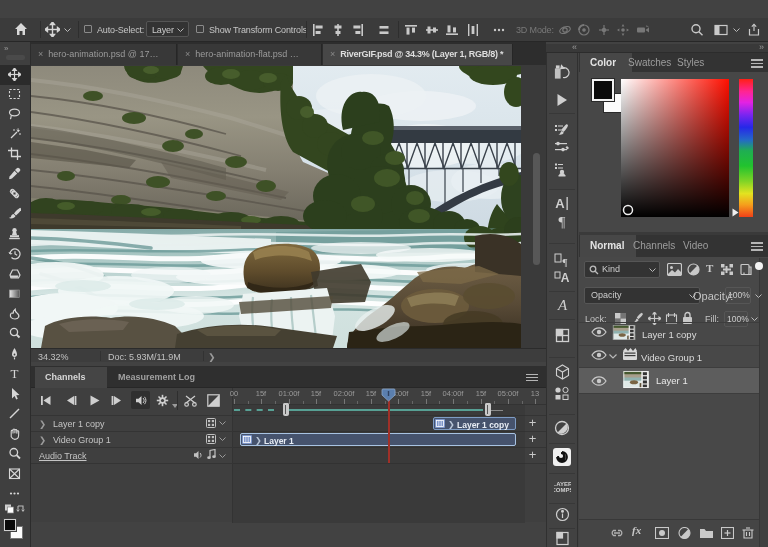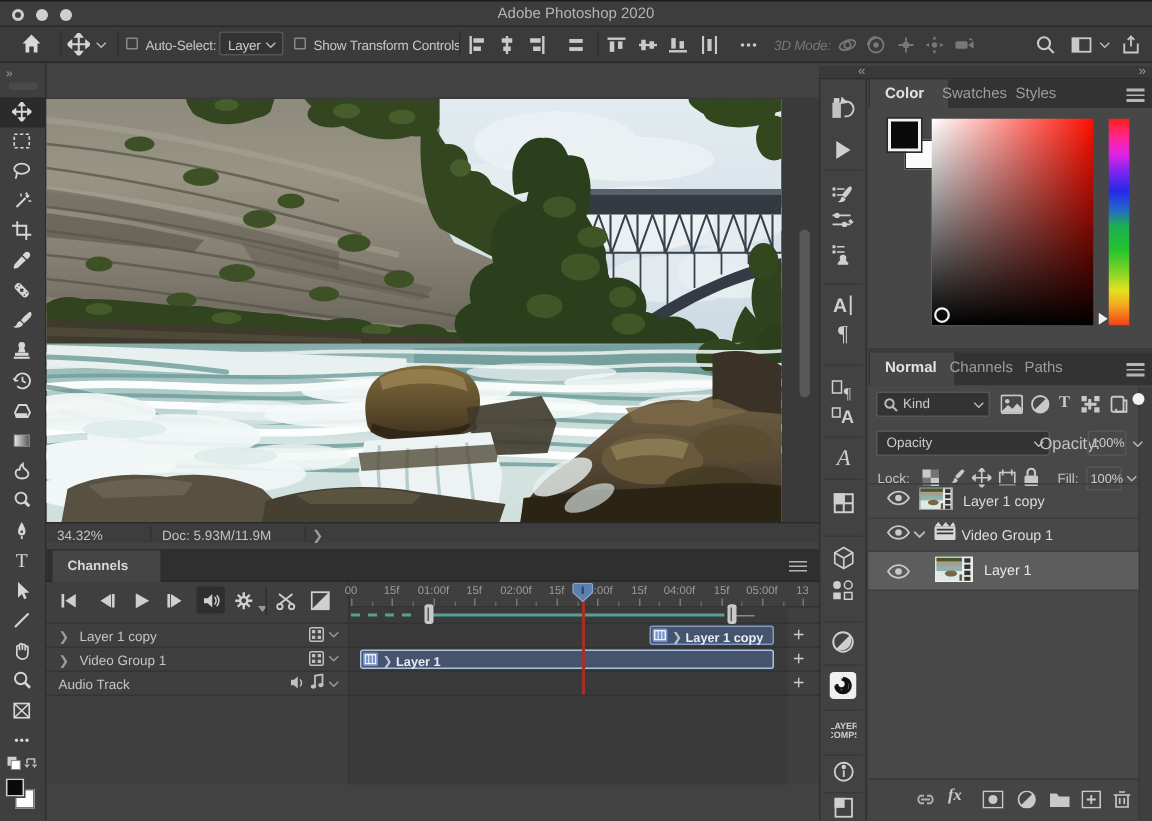--- a/index.html
+++ b/index.html
@@ -18,21 +18,21 @@
 #optbar { left:0; top:18px; width:768px; height:24px; background:#3b3b3b;
   border-bottom:1px solid #272727; color:#c6c6c6; font-size:9px; letter-spacing:-0.15px; }
 .vdiv { position:absolute; top:3px; width:1px; height:17px; background:#2e2e2e; }
 .cb { position:absolute; top:7px; width:8px; height:8px; border:1px solid #8a8a8a;
   border-radius:1px; background:#3b3b3b; }
 .obtxt { position:absolute; top:7px; }
 #layerdd { position:absolute; left:146px; top:3px; width:43px; height:16px;
   background:#333333; border:1px solid #555; border-radius:2px; color:#ccc; }
 #layerdd span { position:absolute; left:5px; top:3px; font-size:9px; }
 .chev { position:absolute; width:7px; height:4px; }
-.gray3d { color:#787878;font-style:italic; }
+.gray3d { color:#787878; }
 
 #tabbar { left:31px; top:42px; width:515px; height:23px; background:#2d2d2d; }
 .dtab { position:absolute; top:2px; height:21px; background:#383838;
   border-right:1px solid #262626; color:#9b9b9b; font-size:9px; white-space:nowrap; }
 .dtab .x { color:#8a8a8a; margin:0 5px 0 7px; font-size:9px; }
 .dtab.active { background:#474747; color:#dedede; }
 .dtab span.lbl { position:relative; top:5px; }
 
 #toolbar { left:0; top:42px; width:31px; height:505px; background:#3f3f3f;
   border-right:1px solid #2c2c2c; }
@@ -59,26 +59,20 @@
 #iconstrip { left:546px; top:53px; width:32px; height:494px; background:#424242;
   border-right:1px solid #303030; border-left:1px solid #303030; }
 #panels { left:579px; top:53px; width:189px; height:494px; background:#464646; }
 .ham { position:absolute; width:12px; }
 .ham div { height:1px; background:#b5b5b5; margin-bottom:2px; }
 </style>
 </head>
 <body>
 <div id="app">
 
-  <div id="titlebar" class="abs">
-    <div class="tl" style="left:8px;background:#3f3f3f;border:2px solid #cdcdcd;width:8px;height:8px;box-sizing:border-box;"></div>
-    <div class="tl" style="left:24px;"></div>
-    <div class="tl" style="left:40px;"></div>
-    <div id="title">Adobe Photoshop 2020</div>
-  </div>
 
   <div id="optbar" class="abs">
     <svg class="abs" style="left:14px;top:4px;" width="14" height="14" viewBox="0 0 14 14">
       <path d="M7 1 L13 7 L11 7 L11 13 L8.5 13 L8.5 9 L5.5 9 L5.5 13 L3 13 L3 7 L1 7 Z" fill="#d8d8d8"></path>
     </svg>
     <div class="vdiv" style="left:40px;"></div>
     <svg class="abs" style="left:45px;top:4px;" width="15" height="15" viewBox="0 0 15 15">
       <g stroke="#d5d5d5" stroke-width="1.4" fill="#d5d5d5">
         <line x1="7.5" y1="1" x2="7.5" y2="14"></line>
           <line x1="1" y1="7.5" x2="14" y2="7.5"></line>
@@ -218,20 +212,25 @@
         <g fill="none" stroke="#c9c9c9" stroke-width="1.2">
           <path d="M2.5,6 L2.5,12 L11.5,12 L11.5,6"></path>
           <line x1="7" y1="1.5" x2="7" y2="8"></line>
           <path d="M4.8,3.6 L7,1.4 L9.2,3.6" fill="none"></path>
         </g>
       </svg>
     <div class="vdiv" style="left:398px;"></div>
     <div class="obtxt gray3d" style="left:516px;">3D Mode:</div>
   </div>
 
+  <div id="tabbar" class="abs">
+    <div class="dtab" style="left:0px;width:146px;"><span class="lbl"><span class="x">×</span>hero-animation.psd @ 17…</span></div>
+    <div class="dtab" style="left:147px;width:144px;"><span class="lbl"><span class="x">×</span>hero-animation-flat.psd …</span></div>
+    <div class="dtab active" style="left:292px;width:190px;"><span class="lbl"><span class="x">×</span><b style="letter-spacing:-0.25px;">RiverGIF.psd @ 34.3% (Layer 1, RGB/8) *</b></span></div>
+  </div>
 
   <div id="toolbar" class="abs">
     <div style="position:absolute;left:4px;top:2px;color:#9a9a9a;font-size:8px;">»</div>
     <div style="position:absolute;left:6px;top:13px;width:19px;height:5px;background:#4a4a4a;border-radius:2px;"></div>
     <div style="position:absolute;left:0;top:23px;width:30px;height:20px;background:#2b2b2b;"></div>
     <svg style="position:absolute;left:8px;top:26px;" width="13" height="13" viewBox="0 0 13 13">
         <g stroke="#d6d6d6" stroke-width="1.2" fill="#d6d6d6">
           <line x1="6.5" y1="1.5" x2="6.5" y2="11.5"></line>
           <line x1="1.5" y1="6.5" x2="11.5" y2="6.5"></line>
           <path d="M6.5,0 L4.8,2.3 L8.2,2.3 Z"></path>
@@ -638,20 +637,21 @@
       <span style="position:absolute;left:77px;top:3px;">Doc: 5.93M/11.9M</span>
       <span style="position:absolute;left:177px;top:3px;color:#9a9a9a;">❯</span>
       <div style="position:absolute;left:69px;top:2px;width:1px;height:10px;background:#323232;"></div>
       <div style="position:absolute;left:172px;top:2px;width:1px;height:10px;background:#323232;"></div>
     </div>
   </div>
 
   <div id="timeline" class="abs">
     <div id="tltabs">
       <div class="tltab active" style="left:4px;width:72px;"><span style="position:relative;left:10px;top:5px;">Channels</span></div>
+      <div class="tltab" style="left:77px;width:120px;"><span style="position:relative;left:10px;top:5px;">Measurement Log</span></div>
       <div class="ham" style="right:8px;top:8px;">
           <div></div>
           <div></div>
           <div></div>
         </div>
     </div>
     <div id="tlbody">
       <svg style="position:absolute;left:9px;top:7px;" width="12" height="11" viewBox="0 0 12 11">
           <rect x="1" y="1" width="1.8" height="9" fill="#cfcfcf"></rect>
           <path d="M10.5,1 L10.5,10 L3.5,5.5 Z" fill="#cfcfcf"></path>
@@ -743,21 +743,21 @@
       <div style="position:absolute;left:454px;top:15px;width:6px;height:13px;background:#c9c9c9;border-radius:2px;"></div>
       <div style="position:absolute;left:456px;top:17px;width:1px;height:9px;background:#555;"></div>
       <div style="position:absolute;left:0;top:27px;width:515px;height:1px;background:#343434;"></div>
       <div style="position:absolute;left:0;top:43px;width:515px;height:1px;background:#343434;"></div>
       <div style="position:absolute;left:0;top:59px;width:515px;height:1px;background:#343434;"></div>
       <div style="position:absolute;left:0;top:75px;width:515px;height:1px;background:#343434;"></div>
       <div style="position:absolute;left:8px;top:31px;font-size:8.5px;color:#9b9b9b;">❯</div>
       <div style="position:absolute;left:22px;top:31px;font-size:9px;color:#c4c4c4;">Layer 1 copy</div>
       <div style="position:absolute;left:8px;top:47px;font-size:8.5px;color:#9b9b9b;">❯</div>
       <div style="position:absolute;left:22px;top:47px;font-size:9px;color:#c4c4c4;">Video Group 1</div>
-      <div style="position:absolute;left:8px;top:63px;font-size:9px;color:#c4c4c4;">Audio Track</div>
+      <div style="position:absolute;left:8px;top:63px;font-size:9px;color:#c4c4c4;text-decoration:underline;">Audio Track</div>
       <svg style="position:absolute;left:175px;top:30px;" width="10" height="10" viewBox="0 0 10 10">
           <rect x="0.5" y="0.5" width="9" height="9" rx="1" fill="none" stroke="#c0c0c0"></rect>
           <rect x="2" y="2" width="2.2" height="2.2" fill="#c0c0c0"></rect>
           <rect x="5.8" y="2" width="2.2" height="2.2" fill="#c0c0c0"></rect>
           <rect x="2" y="5.8" width="2.2" height="2.2" fill="#c0c0c0"></rect>
           <rect x="5.8" y="5.8" width="2.2" height="2.2" fill="#c0c0c0"></rect>
         </svg>
       <svg class="chev" style="left:188px;top:33px;position:absolute;" width="7" height="4" viewBox="0 0 7 4">
           <path d="M0.5 0.5 L3.5 3.5 L6.5 0.5" stroke="#9a9a9a" fill="none"></path>
         </svg>
@@ -1006,21 +1006,21 @@
         <rect width="14" height="138" fill="url(#hueg)"></rect>
       </svg>
     <svg style="position:absolute;left:153px;top:155px;" width="7" height="9" viewBox="0 0 7 9">
         <path d="M0.5,0.5 L6.5,4.5 L0.5,8.5 Z" fill="#f0f0f0"></path>
       </svg>
     <div style="position:absolute;left:0;top:179px;width:189px;height:3px;background:#3a3a3a;"></div>
     <div style="position:absolute;left:0;top:182px;width:189px;height:22px;background:#333333;"></div>
     <div style="position:absolute;left:1px;top:182px;width:56px;height:22px;background:#474747;"></div>
     <div style="position:absolute;left:11px;top:187px;font-size:10px;color:#e3e3e3;font-weight:bold;">Normal</div>
     <div style="position:absolute;left:54px;top:187px;font-size:10px;color:#9d9d9d;">Channels</div>
-    <div style="position:absolute;left:104px;top:187px;font-size:10px;color:#9d9d9d;">Paths</div>
+    <div style="position:absolute;left:104px;top:187px;font-size:10px;color:#9d9d9d;">Video</div>
     <div style="position:absolute;left:172px;top:189px;width:12px;">
         <div style="height:1.5px;background:#b5b5b5;margin-bottom:2px;"></div>
         <div style="height:1.5px;background:#b5b5b5;margin-bottom:2px;"></div>
         <div style="height:1.5px;background:#b5b5b5;margin-bottom:2px;"></div>
       </div>
     <div style="position:absolute;left:0;top:204px;width:189px;height:290px;background:#484848;"></div>
     <div style="position:absolute;left:180px;top:205px;width:9px;height:289px;background:#404040;border-left:1px solid #373737;"></div>
     <div style="position:absolute;left:5px;top:208px;width:76px;height:17px;background:#333;border:1px solid #565656;border-radius:2px;"></div>
     <svg style="position:absolute;left:10px;top:212px;" width="10" height="10" viewBox="0 0 10 10">
         <g fill="none" stroke="#bbb" stroke-width="1.3">

